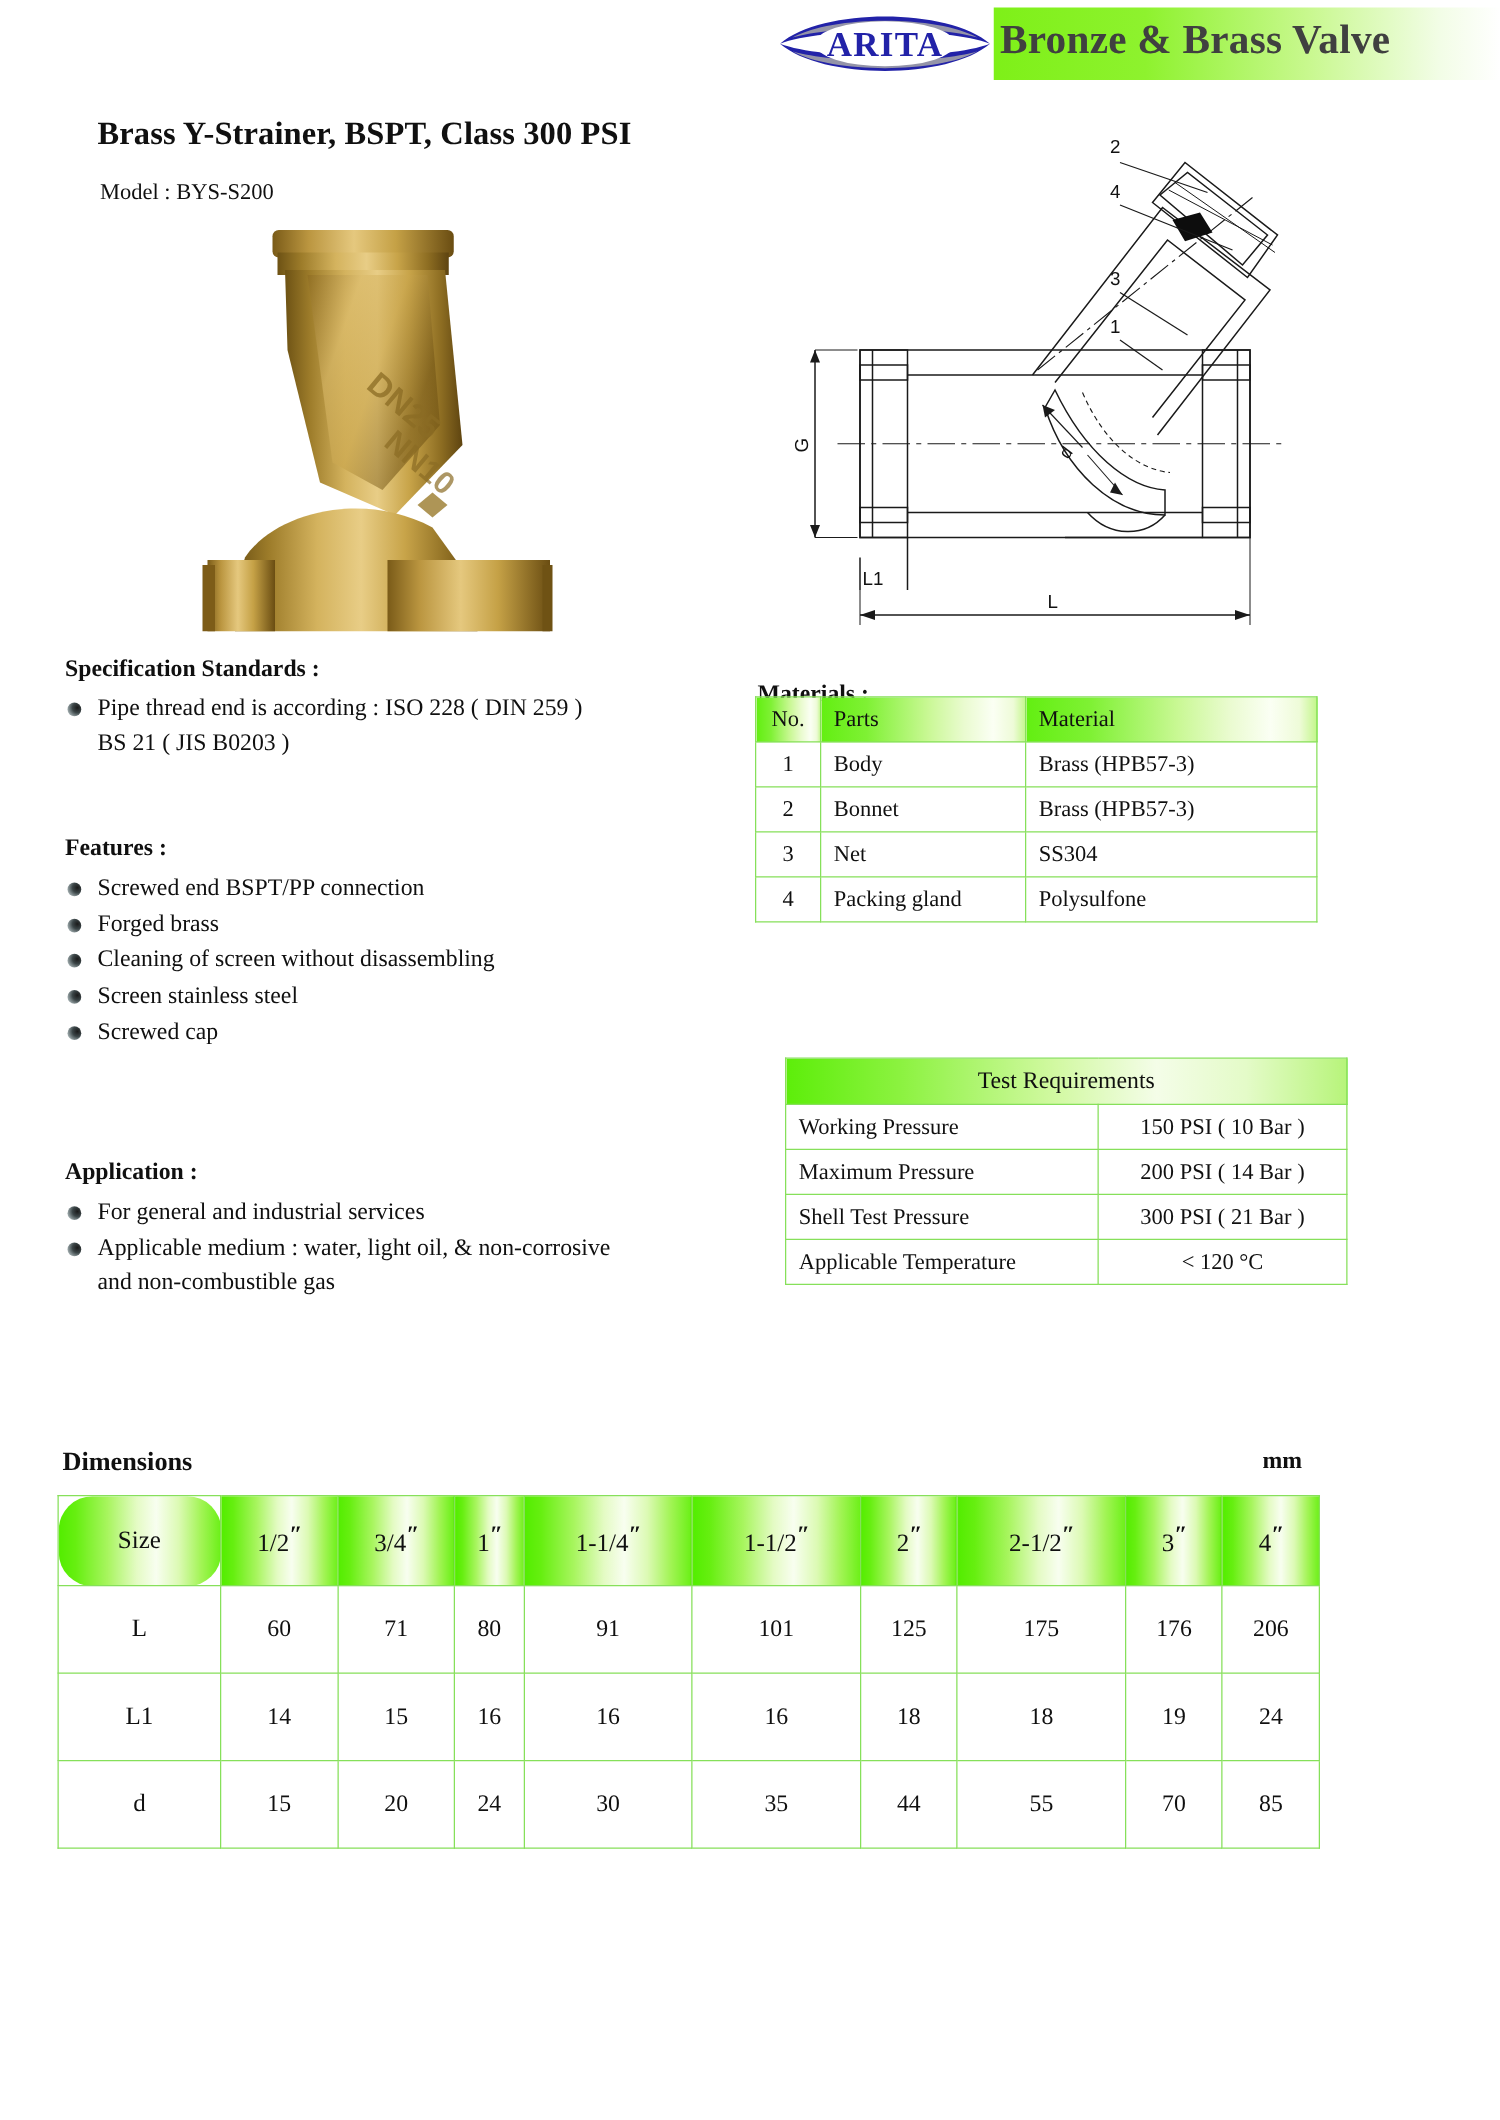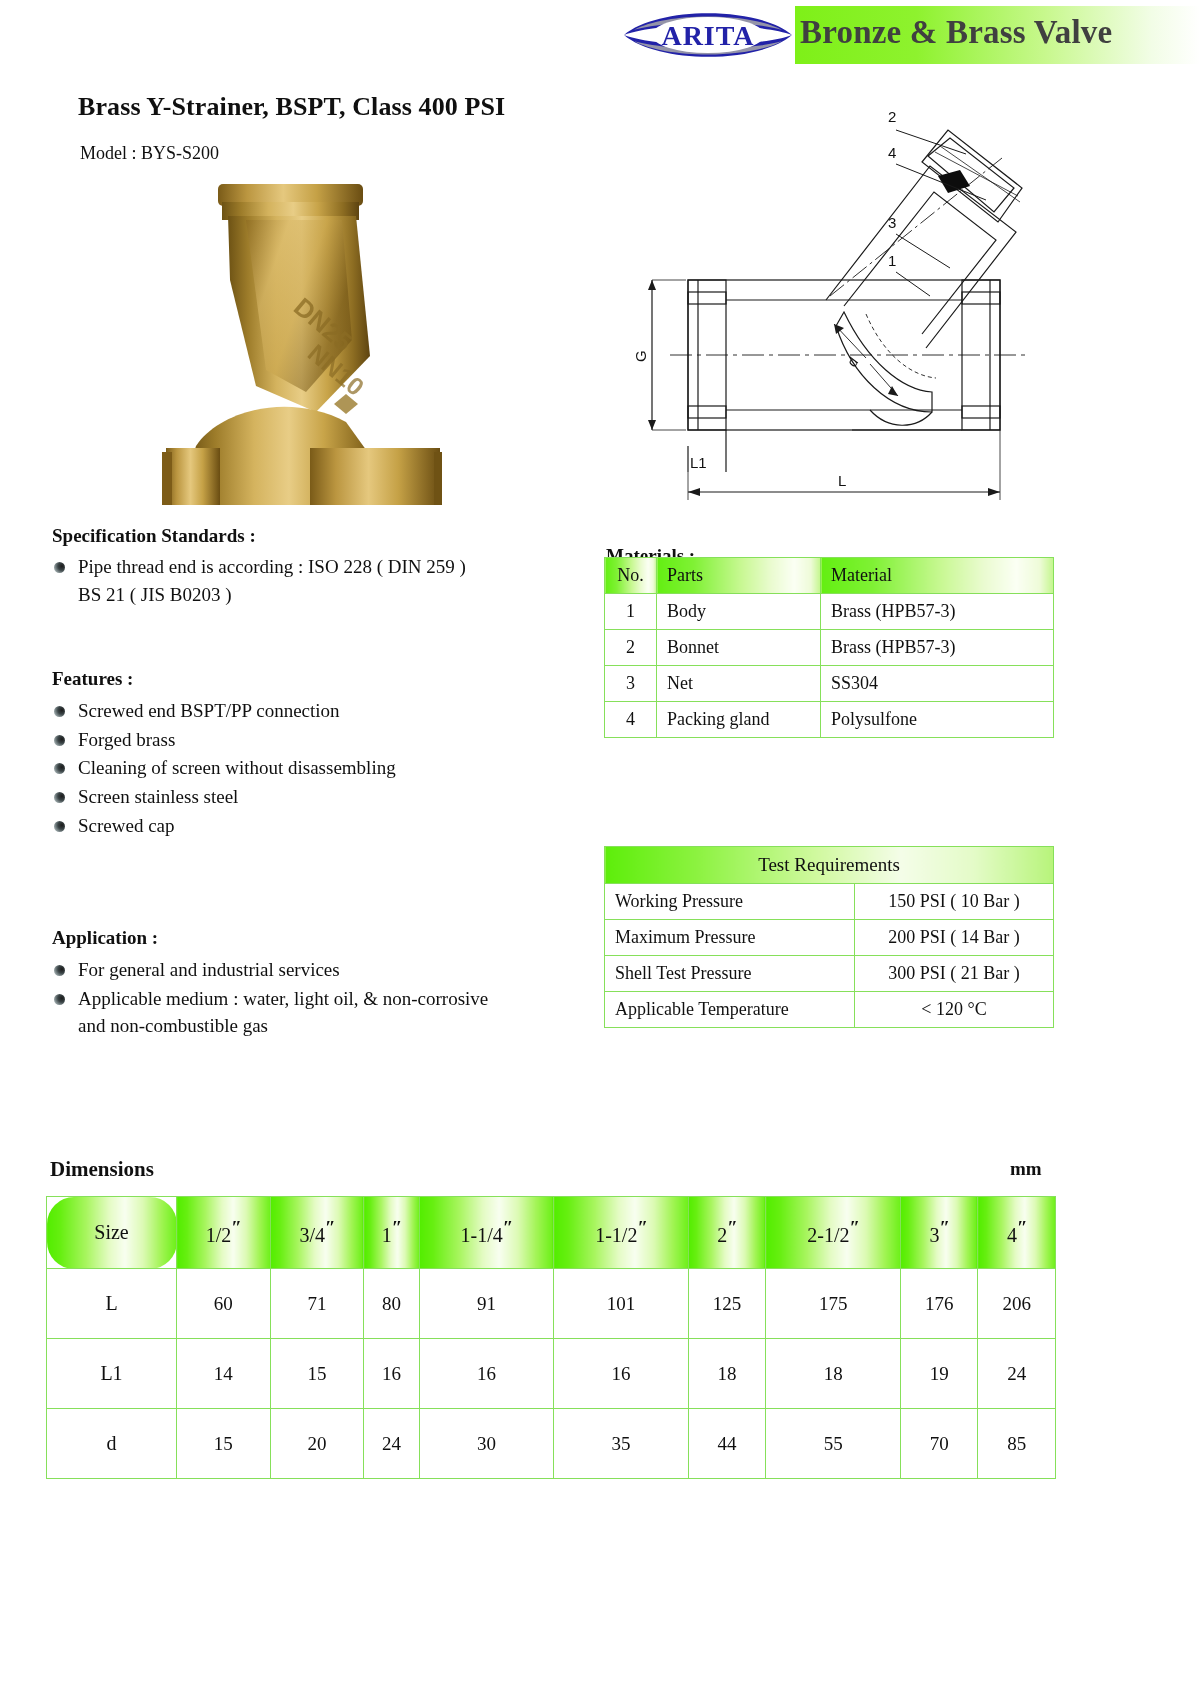--- a/index.html
+++ b/index.html
@@ -94,21 +94,21 @@
     background:linear-gradient(to right,#5dee0a 0%, #8bf23f 20%, #d2f9a2 48%, #f4fde8 66%, #e4fbc8 82%, #b7f47a 100%);
   }
 
   
   #materials-table { left:604px; top:557px; width:450px; }
   #materials-table td.c-no { width:52px; text-align:center; }
   #materials-table td.c-part { width:164px; }
   #materials-table td.c-mat { }
 
   
-  #test-table { left:604px; top:846px; width:450px;padding-left:25px; }
+  #test-table { left:628px; top:846px; width:450px;padding-left:25px; }
   #test-table td.c-key { width:250px; }
   #test-table td.c-val { text-align:center; }
   #test-table thead td { text-align:center; font-size:19px; }
 
   
   .dim-title {
     position:absolute; left:50px; top:1157px;
     font-weight:bold; font-size:21px;
   }
   .dim-unit {
@@ -146,21 +146,21 @@
       <path d="M16,28 C48,10 132,10 164,28 C132,18 48,18 16,28 Z" fill="#a8a8a8" opacity="0.85"></path>
       <path d="M16,39 C48,57 132,57 164,39 C132,49 48,49 16,39 Z" fill="#a8a8a8" opacity="0.85"></path>
       <ellipse cx="90" cy="33" rx="56" ry="18" fill="#ffffff"></ellipse>
       <text x="90" y="43" text-anchor="middle" font-family="Liberation Serif, serif" font-size="28" font-weight="bold" fill="#2222a8" letter-spacing="1">ARITA</text>
     </svg>
   </div>
 
   <div class="header-title">Bronze &amp; Brass Valve</div>
 </div>
 
-<div class="doc-title">Brass Y-Strainer, BSPT, Class 400 PSI</div>
+<div class="doc-title">Brass Y-Strainer, BSPT, Class 300 PSI</div>
 <div class="doc-model">Model : BYS-S200</div>
 
 <div class="photo">
   <svg width="400" height="345" viewBox="0 0 400 345">
     <defs>
       <linearGradient id="brassA" x1="0" y1="0" x2="1" y2="0">
         <stop offset="0%" stop-color="#6d5214"></stop>
         <stop offset="14%" stop-color="#9d7c2a"></stop>
         <stop offset="34%" stop-color="#d4b35e"></stop>
         <stop offset="52%" stop-color="#e8cd86"></stop>

